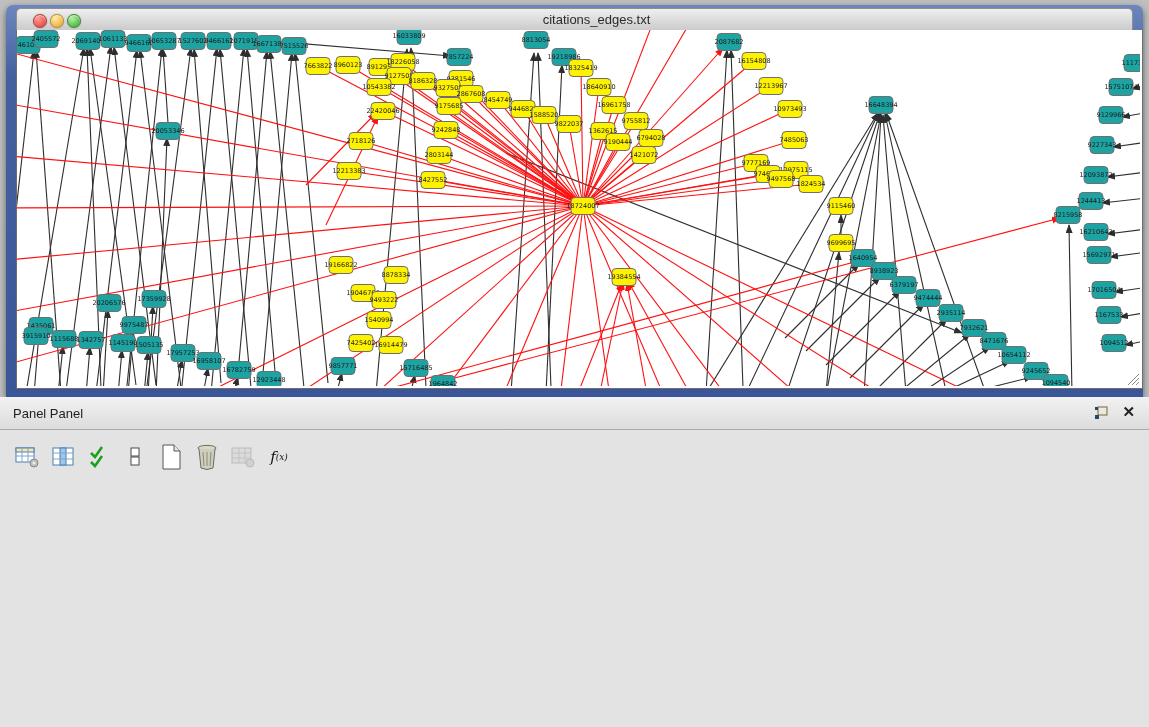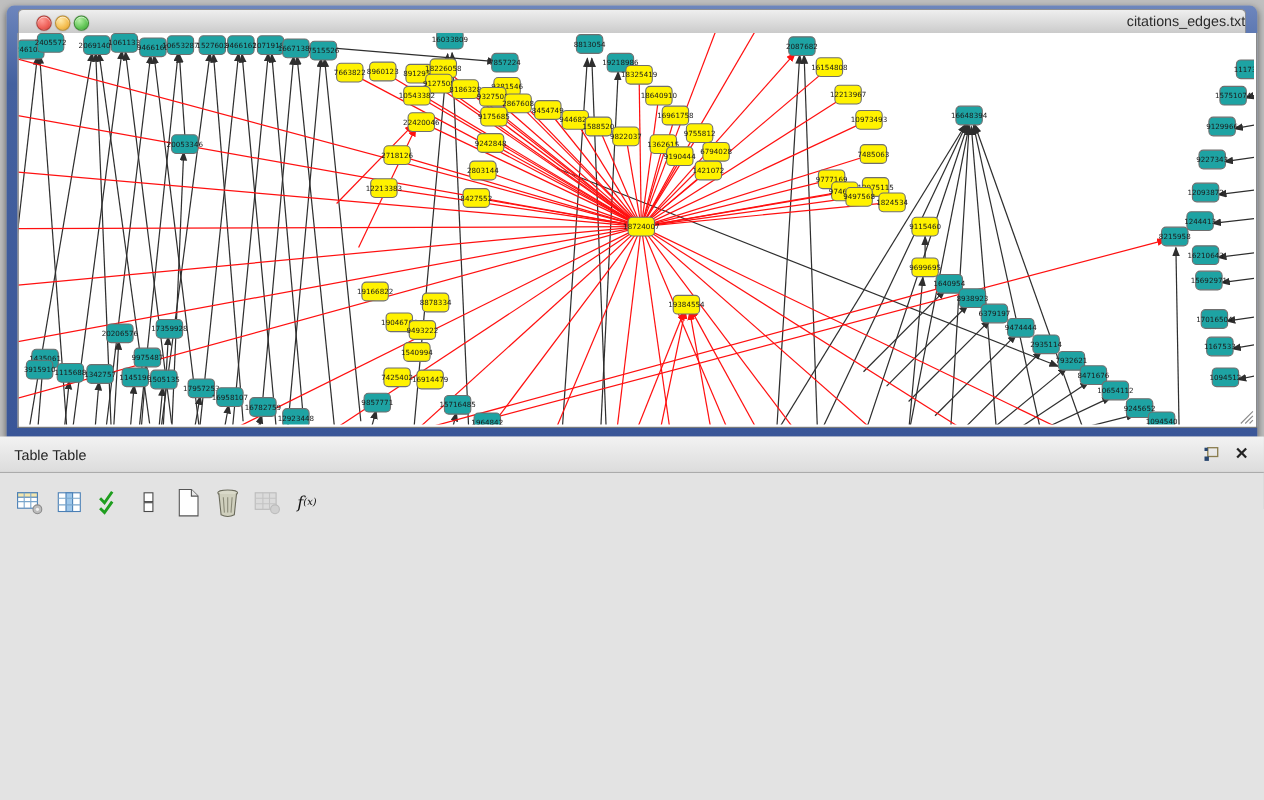--- a/index.html
+++ b/index.html
@@ -18,21 +18,21 @@
   .net-titlebar{
     position:absolute;left:10px;top:3px;right:10px;height:22px;
     background:linear-gradient(180deg,#efefef,#c9c9c9);
     border:1px solid #8f8f8f;border-bottom-color:#7f7f7f;
     border-radius:5px 5px 0 0;
   }
   .tl{position:absolute;top:5px;width:12px;height:12px;border-radius:50%;box-shadow:inset 0 1px 1px rgba(255,255,255,.7),0 0 1px rgba(0,0,0,.5);}
   .tl.red{left:16px;background:radial-gradient(circle at 35% 30%,#ff9d96,#ee5f57 60%,#c9433c);border:1px solid #b43a34;}
   .tl.yellow{left:33px;background:radial-gradient(circle at 35% 30%,#ffe9a8,#f5bd4f 60%,#d59b2e);border:1px solid #c08f2d;}
   .tl.green{left:50px;background:radial-gradient(circle at 35% 30%,#b5f0a5,#61c555 60%,#3f9e35);border:1px solid #3c8d33;}
-  .net-title{position:absolute;left:0;right:0;top:3px;text-align:right;font-size:13px;color:#2b2b2b;margin-left:44px;}
+  .net-title{position:absolute;left:0;right:0;top:3px;text-align:center;font-size:13px;color:#2b2b2b;margin-left:44px;}
   .net-canvas{
     position:absolute;left:10px;top:25px;width:1125px;height:358px;
     background:#ffffff;border:1px solid #6e6e6e;border-top:none;
   }
   .net-canvas svg{display:block;}
   .grip{position:absolute;right:2px;bottom:2px;width:14px;height:14px;}
   
   .table-panel{position:absolute;left:0;top:397px;width:1149px;height:330px;background:#e3e3e3;}
   .tp-titlebar{
     position:absolute;left:0;top:0;width:100%;height:33px;
@@ -639,21 +639,21 @@
         </g>
     </svg>
     <svg class="grip" width="14" height="14">
       <path d="M2,13 L13,2 M6,13 L13,6 M10,13 L13,10" stroke="#8a8a8a" stroke-width="1" fill="none"></path>
     </svg>
   </div>
 </div>
 
 <div class="table-panel">
   <div class="tp-titlebar">
-    <span class="tp-title">Table Table</span>
+    <span class="tp-title">Panel Panel</span>
     <svg class="tp-float" viewBox="0 0 15 14">
       <rect x="4" y="1" width="9" height="8" fill="none" stroke="#8a7d4e" stroke-width="1.2"></rect>
       <rect x="1" y="9" width="4" height="4" fill="#27456e"></rect>
       <rect x="11" y="0" width="4" height="4" fill="#27456e" opacity="0"></rect>
       <rect x="1" y="1" width="3" height="3" fill="#27456e"></rect>
     </svg>
     <span class="tp-close">✕</span>
   </div>
 
   <div class="toolbar">

